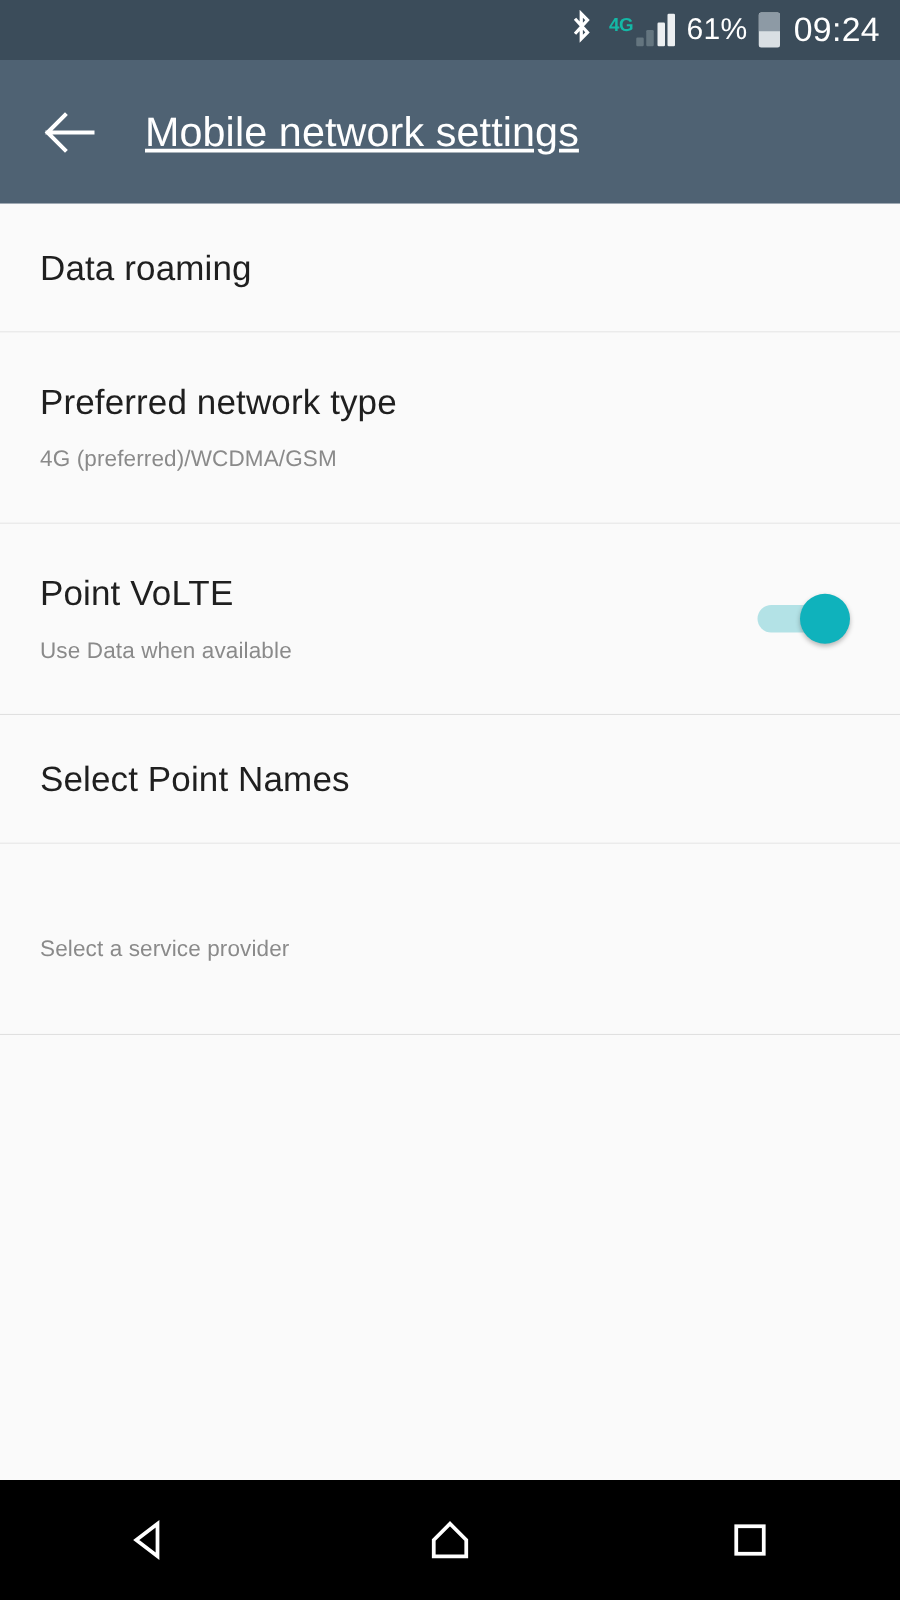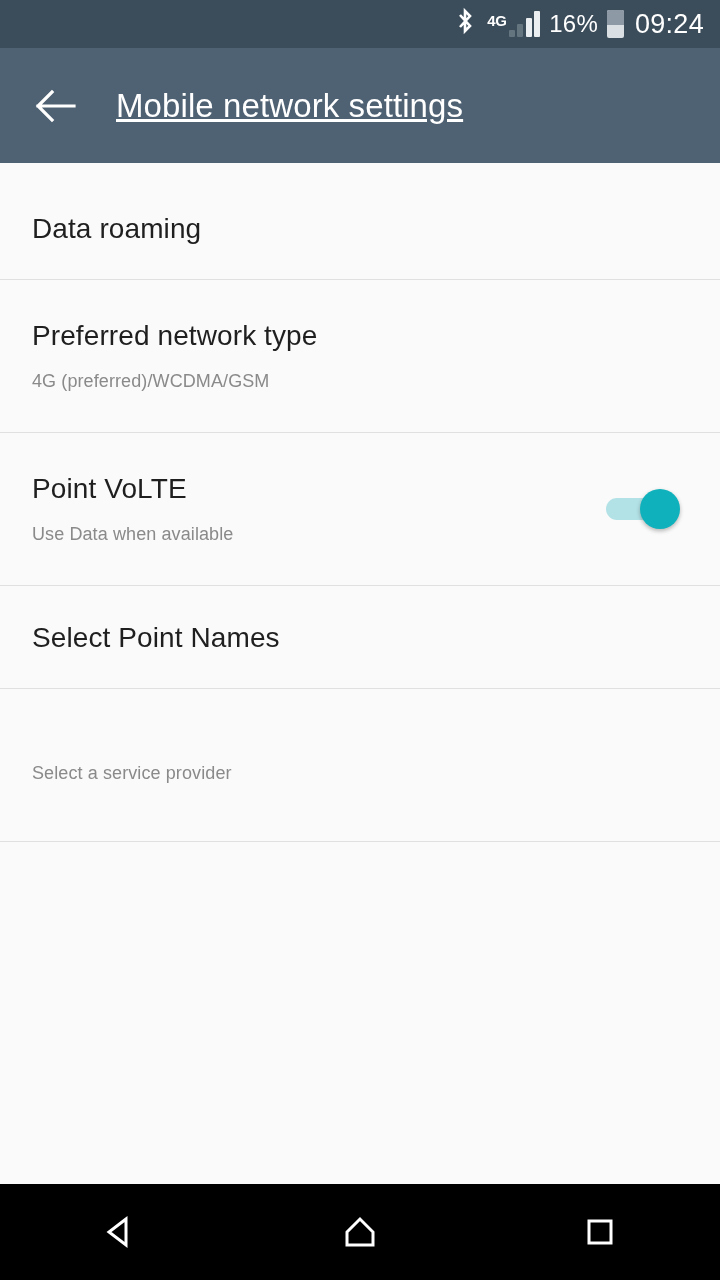--- a/index.html
+++ b/index.html
@@ -41,21 +41,21 @@
   .signal-group {
     display: flex;
     align-items: flex-end;
     gap: 2px;
     position: relative;
     padding-left: 2px;
   }
   .net-label {
     font-size: 15px;
     font-weight: bold;
-    color: #ffffff;
+    color: #14b8a6;
     line-height: 1;
     position: relative;
     top: -9px;
     letter-spacing: -0.2px;
   }
   .bars {
     display: flex;
     align-items: flex-end;
     gap: 2.5px;
     height: 26px;
@@ -131,21 +131,21 @@
     color: #ffffff;
     margin-left: 30px;
     letter-spacing: 0.1px;
     white-space: nowrap;
     text-decoration: underline;
   }
 
   
   .list {
     position: absolute;
-    top: 177px; left: 0;
+    top: 163px; left: 0;
     width: 720px;
     bottom: 96px;
     background: #fafafa;
     overflow: hidden;
   }
   .row {
     position: relative;
     box-sizing: border-box;
     padding: 0 32px;
     display: flex;
@@ -242,21 +242,21 @@
       <span class="signal-group">
         <span class="net-label">4G</span>
         <span class="bars">
           <i class="b1"></i>
           <i class="b2"></i>
           <i class="b3"></i>
           <i class="b4"></i>
         </span>
       </span>
 
-      <span class="batt-pct">16%</span>
+      <span class="batt-pct">61%</span>
 
       <span class="battery">
         <span class="fill"></span>
       </span>
 
       <span class="clock">09:24</span>
     </div>
   </div>
 
   <div class="app-bar">

